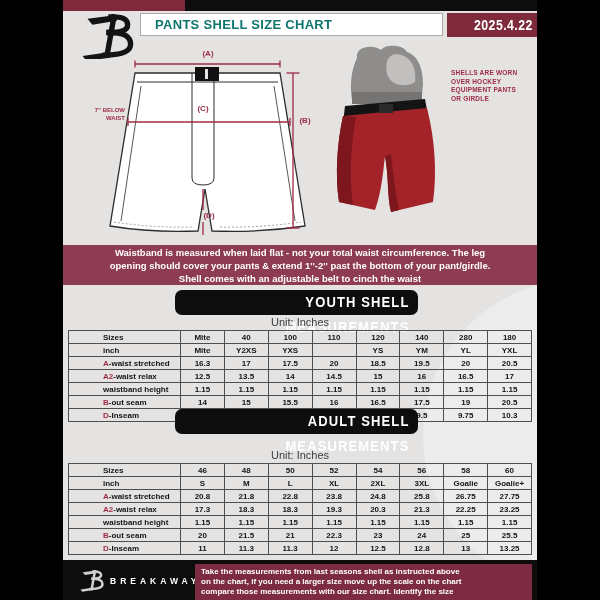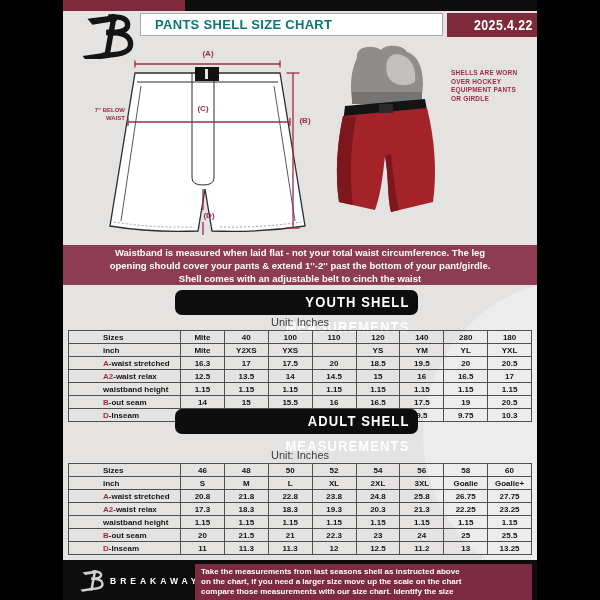--- a/index.html
+++ b/index.html
@@ -315,21 +315,21 @@
           <td>25</td>
           <td>25.5</td>
         </tr>
         <tr>
           <td class="lab"><span class="pre">D</span>-Inseam</td>
           <td>11</td>
           <td>11.3</td>
           <td>11.3</td>
           <td>12</td>
           <td>12.5</td>
-          <td>11.2</td>
+          <td>12.8</td>
           <td>13</td>
           <td>13.25</td>
         </tr>
       </tbody>
   </table>
 
   <div class="layer footer-band">
     <svg class="footer-logo" viewBox="0 0 60 48">
       <g fill="none" stroke="#cfcfcf" stroke-width="5.5" stroke-linecap="square">
         <path d="M30 5 C42 5 47 7 47 13 C47 20 38 21 28 21"></path>

